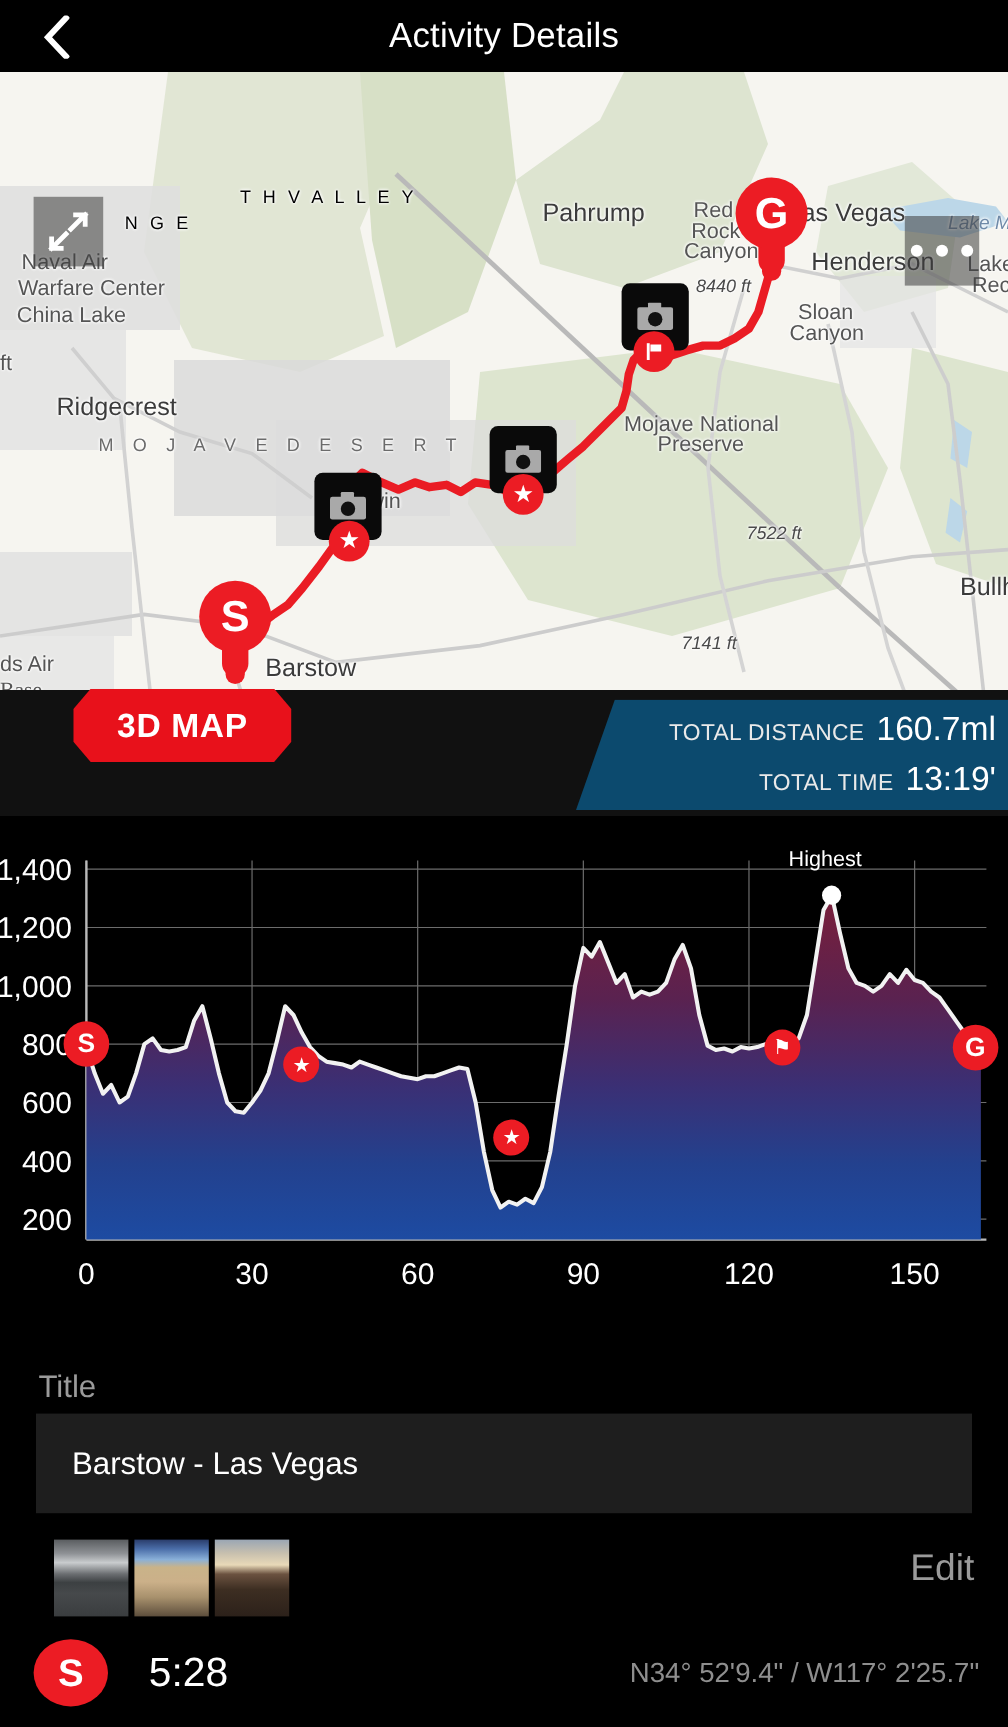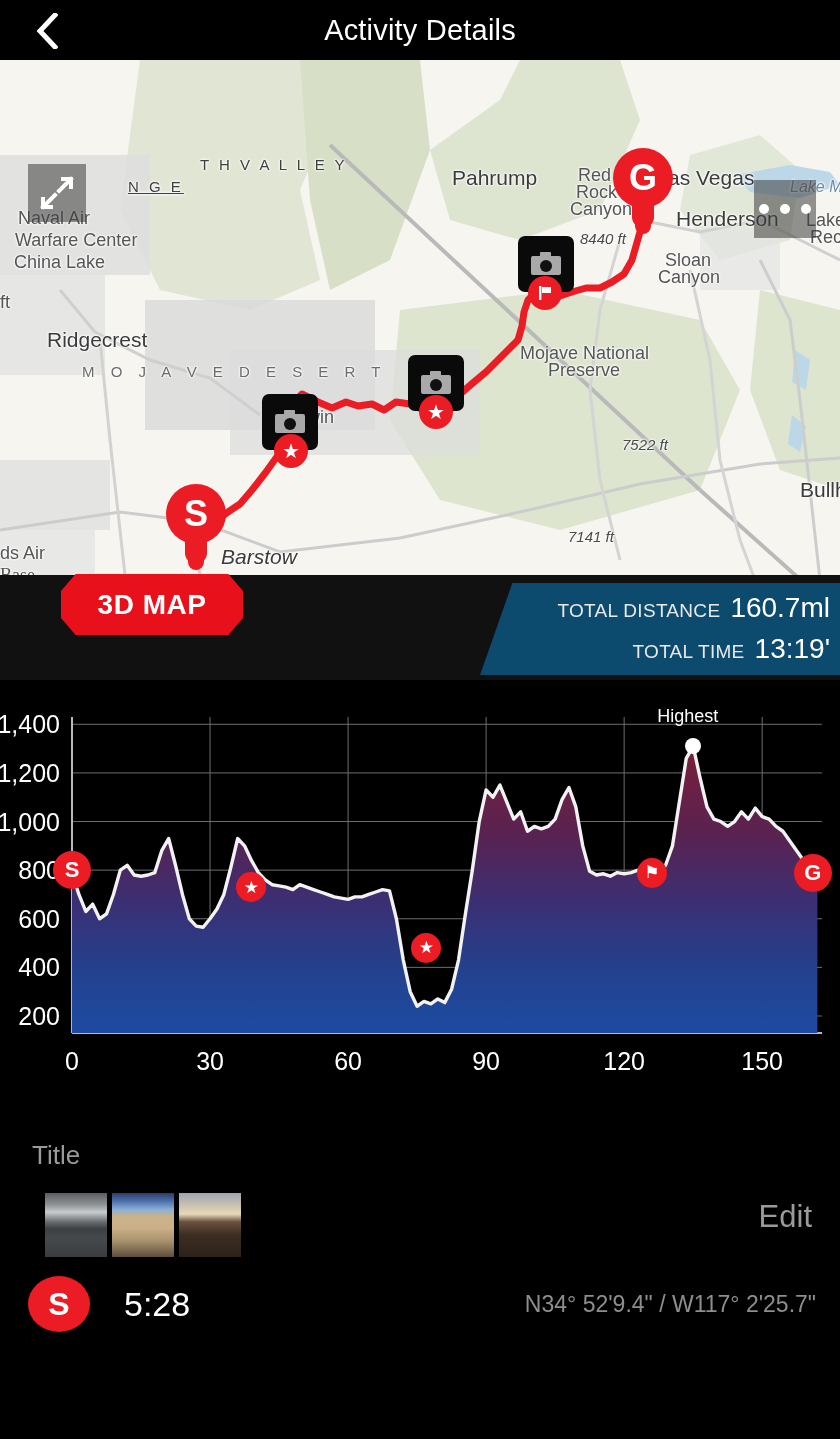--- a/index.html
+++ b/index.html
@@ -56,21 +56,21 @@
     pointer-events: none;
     text-shadow: 0 0 3px #fff, 0 0 3px #fff, 0 0 2px #fff;
   }
   .lbl-city { font-size: 21px; color: #3b3b3b; }
   .lbl-small { font-size: 18px; color: #555; }
   .lbl-elev { font-size: 15px; font-style: italic; color: #4a4a4a; }
   .lbl-region {
     font-size: 15px; letter-spacing: 6px; color: #6b6b6b; font-style: normal;
   }
   .lbl-valley {
-    font-size: 15px; letter-spacing: 3px; color: #404040;
+    font-size: 15px; letter-spacing: 3px; color: #000000;
   }
   .lbl-water { font-size: 16px; color: #6f8aa8; font-style: italic; }
   .lbl-esri { font-size: 17px; color: #4a6b8a; }
 
   
   .map-btn {
     position: absolute;
     background: rgba(60,60,60,0.55);
     display: flex; align-items: center; justify-content: center;
     cursor: pointer;
@@ -363,21 +363,21 @@
              L632,200 L636,186 L640,172 L642,160" fill="none" stroke="#ea1c24" stroke-width="7" stroke-linecap="round" stroke-linejoin="round"></path>
   </svg>
 
   <div id="map-labels">
       <div class="map-label lbl-small" style="left: 18px; top: 148px;">Naval Air</div>
       <div class="map-label lbl-small" style="left: 0px; top: 170px; padding-left: 15px;">Warfare Center</div>
       <div class="map-label lbl-small" style="left: 14px; top: 192px;">China Lake</div>
       <div class="map-label lbl-city" style="left: 47px; top: 268px;">Ridgecrest</div>
       <div class="map-label lbl-small" style="left: 0px; top: 232px;">ft</div>
       <div class="map-label lbl-region" style="left: 82px; top: 303px;">M O J A V E   D E S E R T</div>
-      <div class="map-label lbl-city" style="left: 221px; top: 485px; font-style: italic;">Barstow</div>
+      <div class="map-label lbl-city" style="left: 221px; top: 485px;">Barstow</div>
       <div class="map-label lbl-small" style="left: 0px; top: 483px;">ds Air</div>
       <div class="map-label lbl-small" style="left: 0px; top: 505px; font-family: Liberation Serif, serif;">Base</div>
       <div class="map-label lbl-small" style="left: 307px; top: 347px;">win</div>
       <div class="map-label lbl-city" style="left: 452px; top: 106px;">Pahrump</div>
       <div class="map-label lbl-small" style="left: 578px; top: 105px;">Red</div>
       <div class="map-label lbl-small" style="left: 576px; top: 122px;">Rock</div>
       <div class="map-label lbl-small" style="left: 570px; top: 139px;">Canyon</div>
       <div class="map-label lbl-city" style="left: 668px; top: 106px;">as Vegas</div>
       <div class="map-label lbl-city" style="left: 676px; top: 147px;">Henderson</div>
       <div class="map-label lbl-elev" style="left: 580px; top: 170px;">8440 ft</div>
@@ -385,21 +385,21 @@
       <div class="map-label lbl-small" style="left: 658px; top: 207px;">Canyon</div>
       <div class="map-label lbl-water" style="left: 790px; top: 118px;">Lake M</div>
       <div class="map-label lbl-small" style="left: 806px; top: 150px;">Lake</div>
       <div class="map-label lbl-small" style="left: 810px; top: 167px;">Rec</div>
       <div class="map-label lbl-city" style="left: 800px; top: 418px;">Bullhe</div>
       <div class="map-label lbl-small" style="left: 520px; top: 283px;">Mojave National</div>
       <div class="map-label lbl-small" style="left: 548px; top: 300px;">Preserve</div>
       <div class="map-label lbl-elev" style="left: 622px; top: 376px;">7522 ft</div>
       <div class="map-label lbl-elev" style="left: 568px; top: 468px;">7141 ft</div>
       <div class="map-label lbl-valley" style="left: 200px; top: 96px;">T H   V A L L E Y</div>
-      <div class="map-label lbl-valley" style="left: 128px; top: 118px; text-decoration: underline;">N G E</div>
+      <div class="map-label lbl-valley" style="left: 104px; top: 118px;">N G E</div>
       <div class="map-label lbl-small" style="left: 0px; top: 545px;">r</div>
     </div>
 
   <div class="map-label lbl-esri" style="left:6px; top:560px;">esri</div>
 
   <div class="map-btn btn-expand">
     <svg width="40" height="40" viewBox="0 0 40 40">
       <path d="M22 18 L34 6 M26 6 L34 6 L34 14" fill="none" stroke="#fff" stroke-width="4" stroke-linecap="square"></path>
       <path d="M18 22 L6 34 M14 34 L6 34 L6 26" fill="none" stroke="#fff" stroke-width="4" stroke-linecap="square"></path>
     </svg>
@@ -529,20 +529,21 @@
       <div class="chart-marker cm-sm" style="left: 411.294px; top: 252.923px;">★</div>
       <div class="chart-marker cm-sm" style="left: 636.755px; top: 177.569px;">⚑</div>
       <div class="chart-marker cm-lg" style="left: 793.798px; top: 173.569px;">G</div>
       <div class="highest-dot" style="left: 685.166px; top: 58.1692px;"></div>
       <div class="highest-label" style="left: 657.166px; top: 26.1692px;">Highest</div>
     </div>
 </div>
 
 <div class="title-block">
   <div class="title-label">Title</div>
+  <input class="title-input" type="text" value="Barstow - Las Vegas" style="">
 </div>
 
 <div class="photo-row">
   <div class="thumb th1"></div>
   <div class="thumb th2"></div>
   <div class="thumb th3"></div>
   <div class="edit-btn">Edit</div>
 </div>
 
 <div class="bottom-bar">

